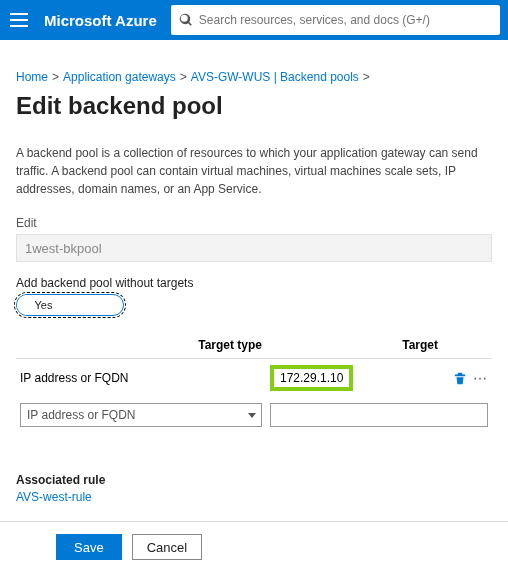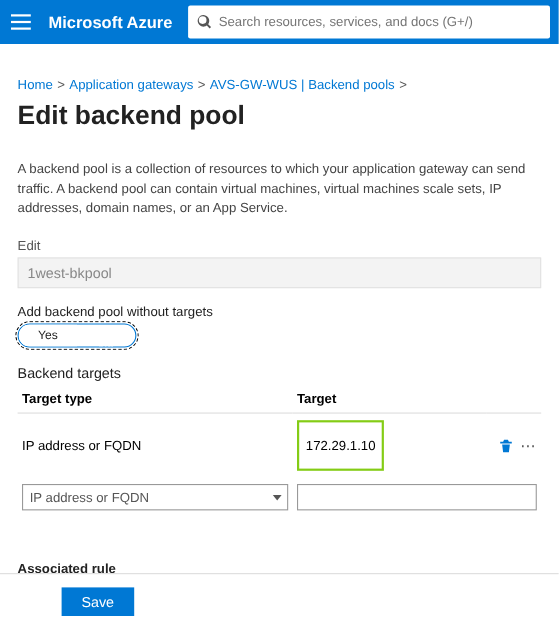--- a/index.html
+++ b/index.html
@@ -20,23 +20,23 @@
     .label { font-size: 12px; color: #555; margin-bottom: 4px; margin-top: 6px; }
     .name-input { width: 100%; height: 28px; background: #f3f3f3; border: 1px solid #e1e1e1; color: #888; font-size: 13px; padding: 0 8px; margin-bottom: 14px; }
     .toggle-label { font-size: 12px; color: #222; margin-bottom: 4px; }
     .toggle { width: 108px; height: 22px; border: 1px solid #0078d4; border-radius: 12px; display: flex; position: relative; overflow: hidden; margin-bottom: 16px; outline: 1px dashed #000; outline-offset: 1px; }
     .toggle .half { flex: 1; display: flex; align-items: center; justify-content: center; font-size: 11px; cursor: pointer; }
     .toggle .yes { color: #222; background: #fff; }
     .toggle .no { color: #fff; background: #4c1d95; border-radius: 10px; margin-top: 22px; }
     .section-h { font-size: 13px; color: #222; margin-bottom: 2px; }
     .count { font-size: 12px; color: #555; margin-bottom: 6px; }
     .table { width: 100%; border-collapse: collapse; }
-    .table th { text-align: left; font-size: 12px; font-weight: 600; padding: 6px 4px; border-bottom: 1px solid #ddd; }
+    .table th { text-align: right; font-size: 12px; font-weight: 600; padding: 6px 4px; border-bottom: 1px solid #ddd; }
     .table td { font-size: 12px; padding: 6px 4px; vertical-align: middle; }
-    .target-val { border: 2px solid #84cc16; padding: 14px 6px; display: inline-block; }
+    .target-val { border: 4px solid #84cc16; padding: 2px 6px; display: inline-block; }
     .row-actions { display: flex; gap: 6px; align-items: center; justify-content: flex-end; }
     .row-actions svg { width: 14px; height: 14px; fill: #0078d4; cursor: pointer; }
     .dots { color: #555; font-size: 14px; cursor: pointer; letter-spacing: 1px; }
     .select-input { height: 24px; width: 100%; border: 1px solid #999; font-size: 12px; background: #fff; padding: 0 20px 0 6px; appearance: none; position: relative; color: #555; }
     .select-wrap { position: relative; }
     .select-wrap::after { content: ""; position: absolute; right: 6px; top: 10px; border-left: 4px solid transparent; border-right: 4px solid transparent; border-top: 5px solid #555; pointer-events: none; }
     .text-input { height: 24px; width: 100%; border: 1px solid #999; font-size: 12px; padding: 0 6px; }
     .assoc { margin-top: 40px; }
     .assoc-label { font-size: 12px; font-weight: 600; color: #222; }
     .assoc-link { font-size: 12px; color: #0078d4; text-decoration: none; cursor: pointer; }
@@ -81,21 +81,20 @@
 
   <div class="label">Edit</div>
   <input class="name-input" disabled="" value="1west-bkpool" style="">
 
   <div class="toggle-label">Add backend pool without targets</div>
   <div class="toggle">
     <div class="half yes">Yes</div>
     <div class="half no">No</div>
   </div>
 
-  <div class="section-h">Backend targets</div>
 
   <table class="table">
     <thead>
       <tr>
         <th class="col-type">Target type</th>
         <th class="col-target">Target</th>
         <th class="col-act"></th>
       </tr>
     </thead>
     <tbody>
@@ -125,13 +124,14 @@
   </table>
 
   <div class="assoc">
     <div class="assoc-label">Associated rule</div>
     <a class="assoc-link">AVS-west-rule</a>
   </div>
 </div>
 
 <div class="footer">
   <button class="btn-save">Save</button>
+  <button class="btn-cancel">Cancel</button>
 </div>
 
 </body></html>

